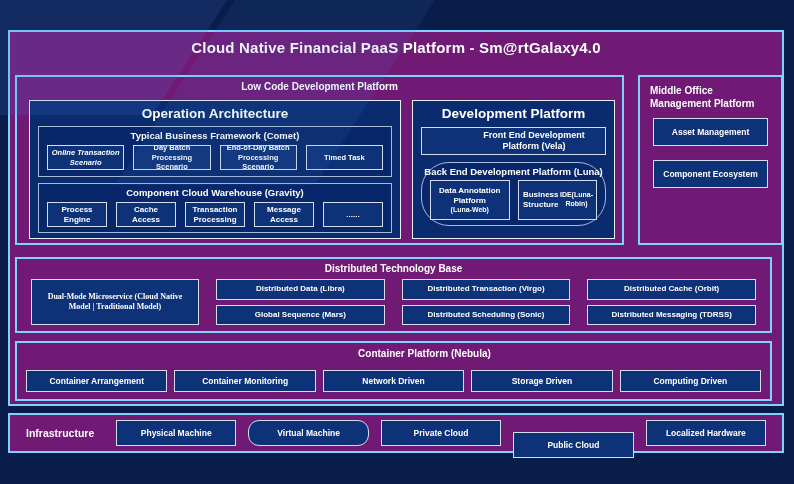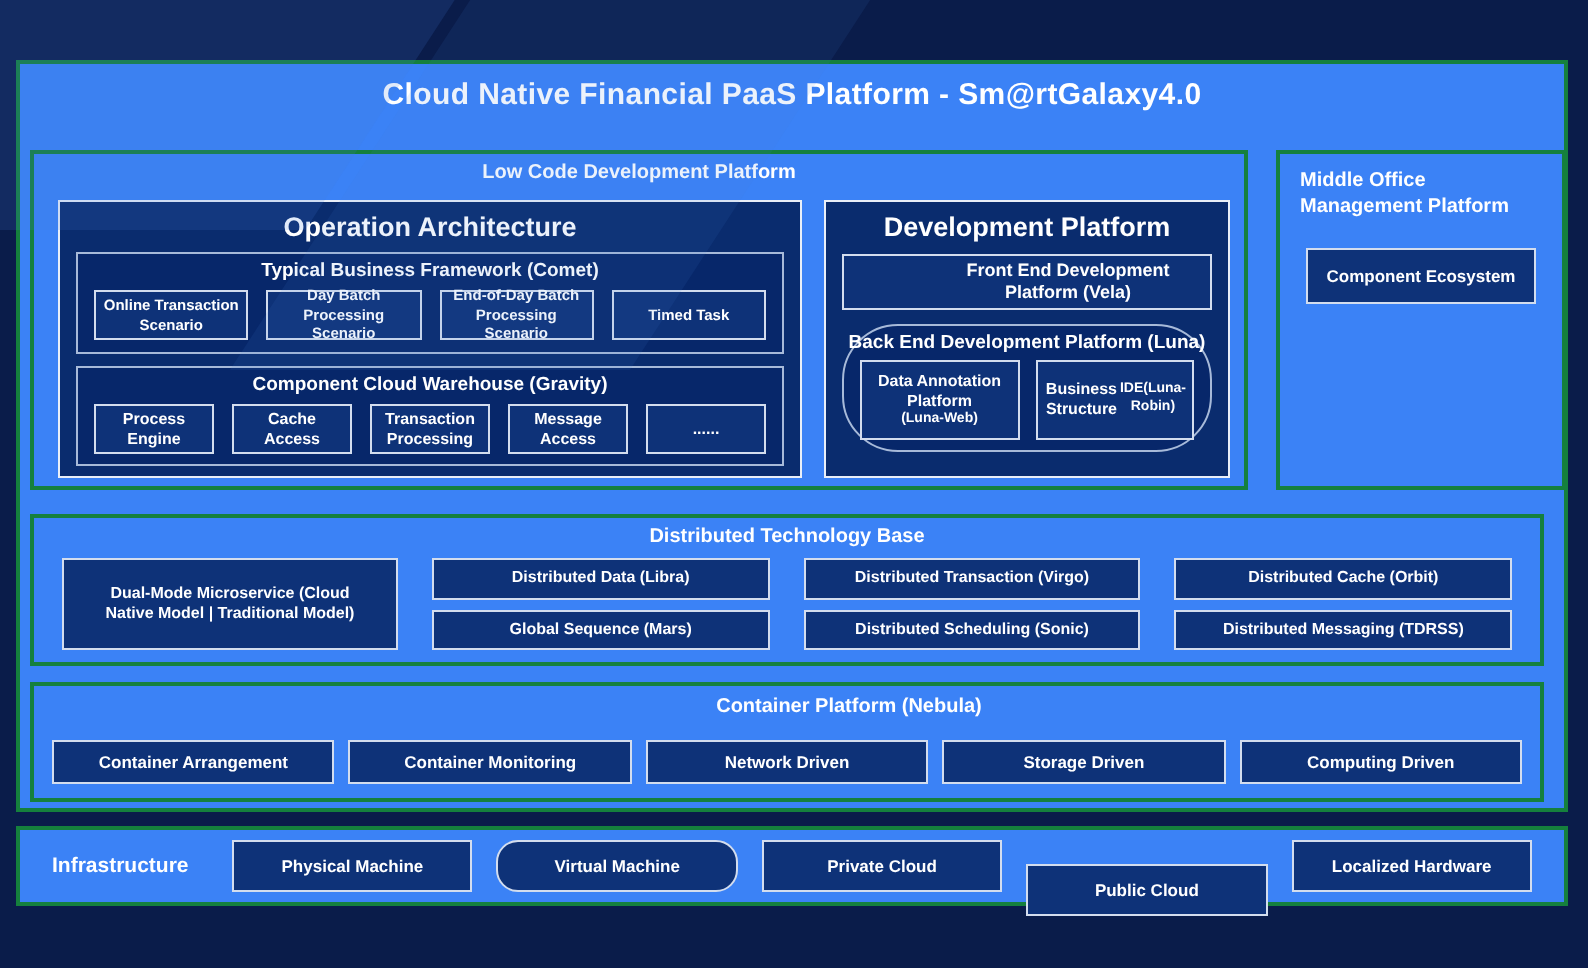--- a/index.html
+++ b/index.html
@@ -7,21 +7,21 @@
     width:794px;height:484px;position:relative;overflow:hidden;
     background:#0a1c4a;
     font-family:"Liberation Sans","DejaVu Sans",sans-serif;
     color:#ffffff;
   }
   
   .deco{position:absolute;pointer-events:none;z-index:40;transform:skewX(-33deg);}
   .deco-a{left:-50px;top:0;width:240px;height:115px;background:rgba(70,125,215,0.16);}
   .deco-b{left:175px;top:0;width:200px;height:185px;background:rgba(70,125,215,0.10);}
 
-  .blue-box{border:2px solid #15803d;background:#3b82f6;position:absolute;box-sizing:border-box;}
+  .blue-box{border:2px solid #7dd3fc;background:#701a75;position:absolute;box-sizing:border-box;}
   .white-box{border:1.5px solid #e9eff8;background:#0a2c6e;position:absolute;box-sizing:border-box;}
   .group-box{border:1px solid #a7bad9;background:#07276a;box-sizing:border-box;}
   .leaf{
     border:1px solid #d3ddee;background:#0e3278;box-sizing:border-box;
     display:flex;align-items:center;justify-content:center;text-align:center;
     font-size:8px;font-weight:bold;line-height:1.25;padding:1px 3px;color:#fff;
   }
   .main-title{
     position:absolute;top:7px;left:0;width:100%;text-align:center;
     font-size:15px;font-weight:bold;letter-spacing:0.2px;
@@ -45,21 +45,21 @@
 
   <div class="blue-box" style="left:5px;top:43px;width:609px;height:170px;">
     <div class="sec-label">Low Code Development Platform</div>
 
     <div class="white-box" style="left:12px;top:23px;width:372px;height:139px;">
       <div class="big-title">Operation Architecture</div>
 
       <div class="group-box" style="margin:5px 8px 0 8px;height:51px;">
         <div class="group-title">Typical Business Framework (Comet)</div>
         <div class="leaf-row">
-          <div class="leaf" style="font-size:7.5px;">Online Transaction Scenario</div>
+          <div class="leaf" style="font-size:7.5px;font-style:italic;">Online Transaction Scenario</div>
           <div class="leaf" style="font-size:7.5px;">Day Batch Processing Scenario</div>
           <div class="leaf" style="font-size:7.5px;">End-of-Day Batch Processing Scenario</div>
           <div class="leaf" style="font-size:7.5px;">Timed Task</div>
         </div>
       </div>
 
       <div class="group-box" style="margin:6px 8px 0 8px;height:50px;">
         <div class="group-title">Component Cloud Warehouse (Gravity)</div>
         <div class="leaf-row">
           <div class="leaf">Process Engine</div>
@@ -87,27 +87,28 @@
             <span>Business Structure</span>
             <span class="sub-line">IDE(Luna-Robin)</span>
           </div>
         </div>
       </div>
     </div>
   </div>
 
   <div class="blue-box" style="left:628px;top:43px;width:145px;height:170px;">
     <div style="padding:7px 10px 0 10px;font-size:10px;font-weight:bold;line-height:1.3;">Middle Office Management Platform</div>
+    <div class="leaf" style="margin:8px 13px 0 13px;height:28px;font-size:8.5px;">Asset Management</div>
     <div class="leaf" style="margin:14px 13px 0 13px;height:28px;font-size:8.5px;">Component Ecosystem</div>
   </div>
 
   <div class="blue-box" style="left:5px;top:225px;width:757px;height:76px;">
     <div class="sec-label">Distributed Technology Base</div>
     <div style="position:absolute;left:14px;right:14px;top:20px;bottom:6px;display:grid;grid-template-columns:168px 1fr 1fr 1fr;column-gap:17px;row-gap:5px;">
-      <div class="leaf" style="grid-row:1 / span 2;padding:0 12px;">Dual-Mode Microservice (Cloud Native Model | Traditional Model)</div>
+      <div class="leaf" style="grid-row:1 / span 2;padding:0 12px;font-family:Liberation Serif, serif;">Dual-Mode Microservice (Cloud Native Model | Traditional Model)</div>
       <div class="leaf">Distributed Data (Libra)</div>
       <div class="leaf">Distributed Transaction (Virgo)</div>
       <div class="leaf">Distributed Cache (Orbit)</div>
       <div class="leaf">Global Sequence (Mars)</div>
       <div class="leaf">Distributed Scheduling (Sonic)</div>
       <div class="leaf">Distributed Messaging (TDRSS)</div>
     </div>
   </div>
 
   <div class="blue-box" style="left:5px;top:309px;width:757px;height:60px;">

